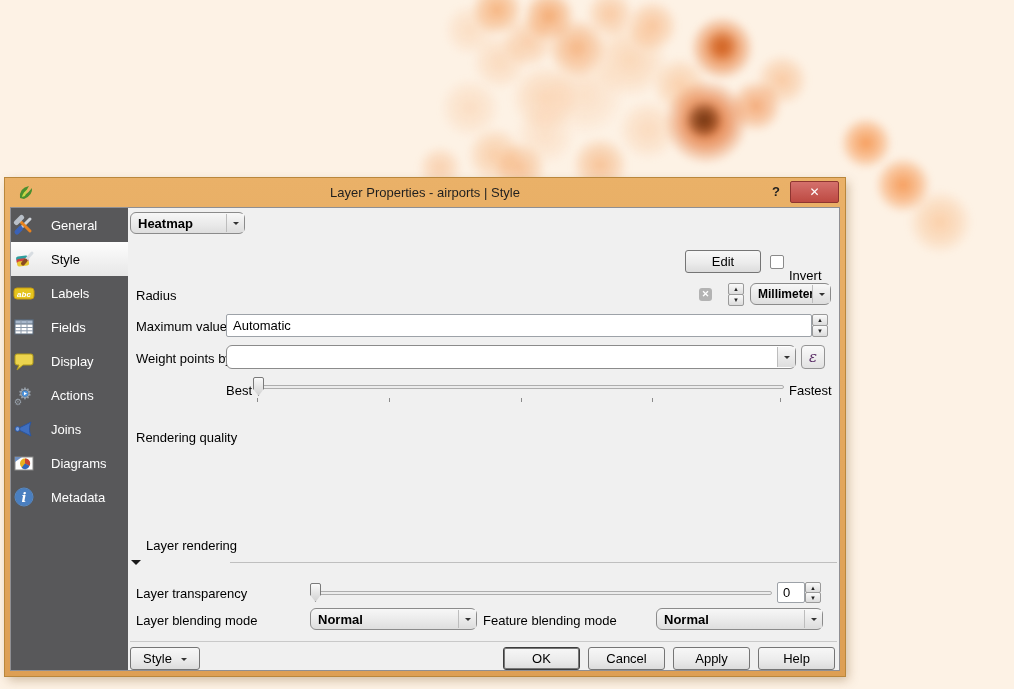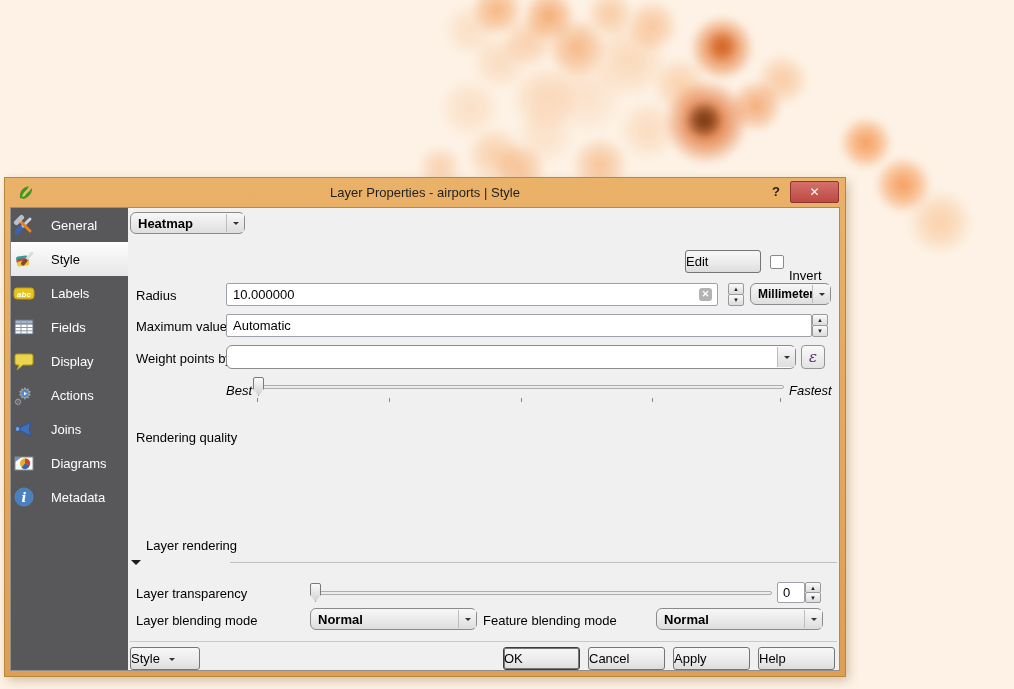--- a/index.html
+++ b/index.html
@@ -24,33 +24,33 @@
           border:1px solid #8f8f93;box-sizing:border-box;display:flex;}
   
   .sidebar{width:117px;flex:none;background:#58585a;}
   .side-item{height:34px;display:flex;align-items:center;color:#fff;cursor:pointer;}
   .side-item.selected{background:linear-gradient(#fdfdfd,#e7e7e7);color:#000;}
   .side-ico{width:26px;margin-left:0;flex:none;text-align:center;line-height:0;}
   .side-label{margin-left:14px;}
   
   .content{position:relative;flex:1;overflow:hidden;background:#f0f0f0;}
   .lbl{position:absolute;white-space:nowrap;}
-  .it{font-style:italic;}
+  .it{}
   .input{position:absolute;background:#fff;border:1px solid #9da2a8;border-radius:2px;
          box-sizing:border-box;padding:3px 6px;white-space:nowrap;overflow:hidden;}
   .combo{position:absolute;background:linear-gradient(#f7f7f7,#e9e9e9 60%,#dedede);
          border:1px solid #8b8b8b;border-radius:6px;box-sizing:border-box;cursor:pointer;font-weight:bold;}
   .combo.editable{background:#fff;}
   .combo .txt{position:absolute;left:7px;top:50%;transform:translateY(-50%);white-space:nowrap;}
   .combo .arrow{position:absolute;right:0;top:1px;bottom:1px;width:17px;border-left:1px solid #bdbdbd;
         background:linear-gradient(#f7f7f7,#dedede);display:flex;align-items:center;justify-content:center;}
   .tri{width:0;height:0;border:3.5px solid transparent;border-top-color:#333;margin-top:4px;}
   .btn{position:absolute;background:linear-gradient(#f7f7f7,#ececec 55%,#dcdcdc);
        border:1px solid #757575;border-radius:3px;box-sizing:border-box;
-       display:flex;align-items:center;justify-content:flex-start;cursor:pointer;}
+       display:flex;align-items:center;justify-content:center;cursor:pointer;}
   .btn.default{border-color:#3d3d3d;box-shadow:inset 0 0 0 1px #777;}
   .spin{position:absolute;width:16px;display:flex;flex-direction:column;cursor:pointer;}
   .spin span{flex:1;border:1px solid #9a9a9a;border-radius:2px;background:linear-gradient(#fafafa,#dcdcdc);
        display:flex;align-items:center;justify-content:center;font-size:6px;color:#222;}
   .spin span+span{margin-top:-1px;}
   .slider{position:absolute;}
   .groove{position:absolute;left:0;right:0;top:50%;height:4px;margin-top:-2px;background:#ececec;
           border:1px solid #aeaeae;border-radius:2px;box-sizing:border-box;}
   .handle{position:absolute;top:0;width:11px;height:19px;background:linear-gradient(#fafafa,#d2d2d2);
           border:1px solid #7a7a7a;box-sizing:border-box;border-radius:2px;
@@ -225,23 +225,20 @@
             </span>
         </div>
 
         <div class="btn" style="left:557px;top:42px;width:76px;height:23px;">
           <span>Edit</span>
         </div>
         <div class="cb" style="left:642px;top:47px;"></div>
         <div class="lbl" style="left:661px;top:60px;text-align:center;">Invert</div>
 
         <div class="lbl" style="left:8px;top:80px;">Radius</div>
-        <div class="input" style="left:98px;top:75px;width:492px;height:23px;">
-          <span>10.000000</span>
-        </div>
         <div class="clear-ico" style="left:571px;top:80px;">✕</div>
         <div class="spin" style="left:600px;top:75px;height:23px;">
           <span>▲</span>
           <span>▼</span>
         </div>
         <div class="combo" style="left:622px;top:75px;width:81px;height:22px;">
           <span class="txt" style="font-size:12px;">Millimeter</span>
           <span class="arrow">
               <span class="tri"></span>
             </span>

